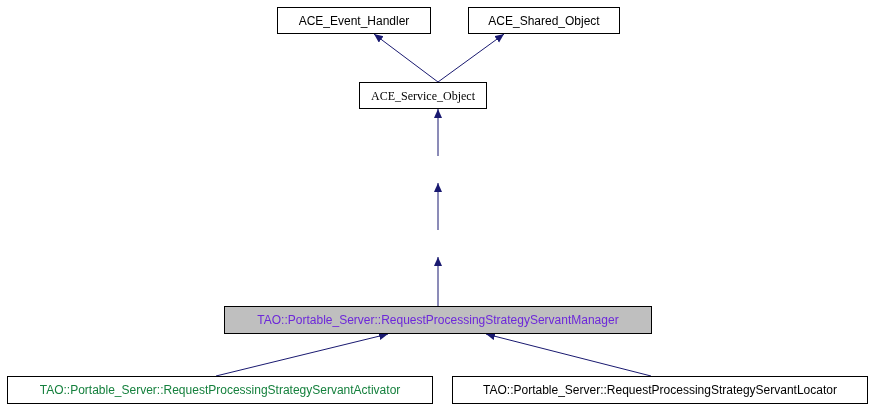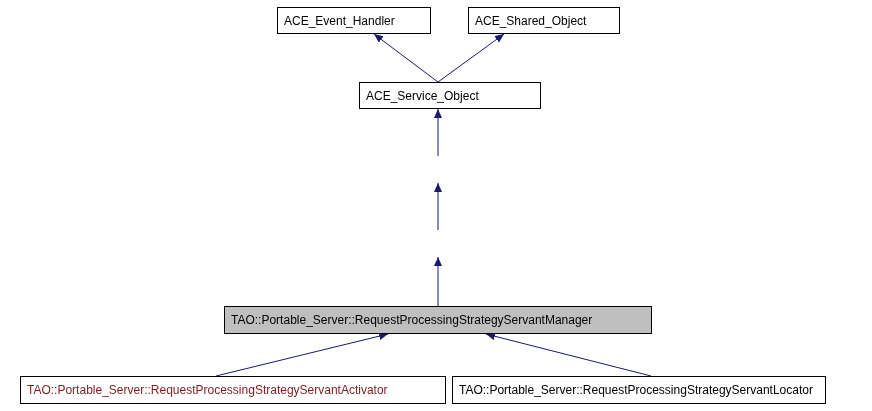--- a/index.html
+++ b/index.html
@@ -26,20 +26,21 @@
   .node {
     position: absolute;
     box-sizing: border-box;
     border: 1px solid #000000;
     background: #ffffff;
     color: #000000;
     font-size: 12px;
     line-height: 1;
     display: flex;
     align-items: center;
+    justify-content: center;
     white-space: nowrap;
     letter-spacing: 0px;
     z-index: 2;
   }
   .node.highlight {
     background: #bfbfbf;
   }
   .node-label {
     display: block;
     padding: 0 6px;
@@ -68,31 +69,31 @@
   </svg>
 
   <div class="node" style="left: 277px; top: 7px; width: 154px; height: 27px; background: rgb(255, 255, 255); border-color: rgb(0, 0, 0); color: rgb(0, 0, 0);">
     <span class="node-label">ACE_Event_Handler</span>
   </div>
 
   <div class="node" style="left: 448px; top: 7px; width: 152px; height: 27px; background: rgb(255, 255, 255); border-color: rgb(0, 0, 0); color: rgb(0, 0, 0); margin-left: 20px;">
     <span class="node-label">ACE_Shared_Object</span>
   </div>
 
-  <div class="node" style="left: 359px; top: 82px; width: 182px; height: 27px; background: rgb(255, 255, 255); border-color: rgb(0, 0, 0); color: rgb(0, 0, 0);">
+  <div class="node" style="left: 359px; top: 82px; width: 128px; height: 27px; background: rgb(255, 255, 255); border-color: rgb(0, 0, 0); color: rgb(0, 0, 0); font-family: Liberation Serif, serif;">
     <span class="node-label">ACE_Service_Object</span>
   </div>
 
 
 
-  <div class="node highlight" style="left: 224px; top: 306px; width: 428px; height: 28px; background: rgb(191, 191, 191); border-color: rgb(0, 0, 0); color: #000000;">
+  <div class="node highlight" style="left: 224px; top: 306px; width: 428px; height: 28px; background: rgb(191, 191, 191); border-color: rgb(0, 0, 0); color: #6d28d9;">
     <span class="node-label">TAO::Portable_Server::RequestProcessingStrategyServantManager</span>
   </div>
 
-  <div class="node" style="left: 20px; top: 376px; width: 426px; height: 28px; background: rgb(255, 255, 255); border-color: rgb(0, 0, 0); color: #7f1d1d;">
+  <div class="node" style="left: 7px; top: 376px; width: 426px; height: 28px; background: rgb(255, 255, 255); border-color: rgb(0, 0, 0); color: #15803d;">
     <span class="node-label">TAO::Portable_Server::RequestProcessingStrategyServantActivator</span>
   </div>
 
-  <div class="node" style="left: 452px; top: 376px; width: 374px; height: 28px; background: rgb(255, 255, 255); border-color: rgb(0, 0, 0); color: rgb(0, 0, 0);">
+  <div class="node" style="left: 452px; top: 376px; width: 416px; height: 28px; background: rgb(255, 255, 255); border-color: rgb(0, 0, 0); color: rgb(0, 0, 0);">
     <span class="node-label">TAO::Portable_Server::RequestProcessingStrategyServantLocator</span>
   </div>
 
 </div>
 
 </body></html>

